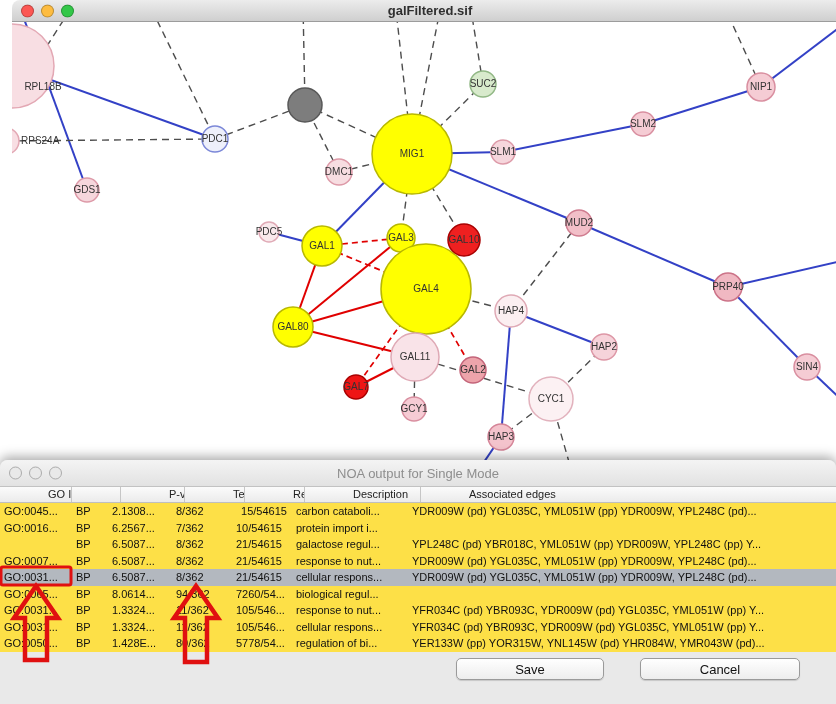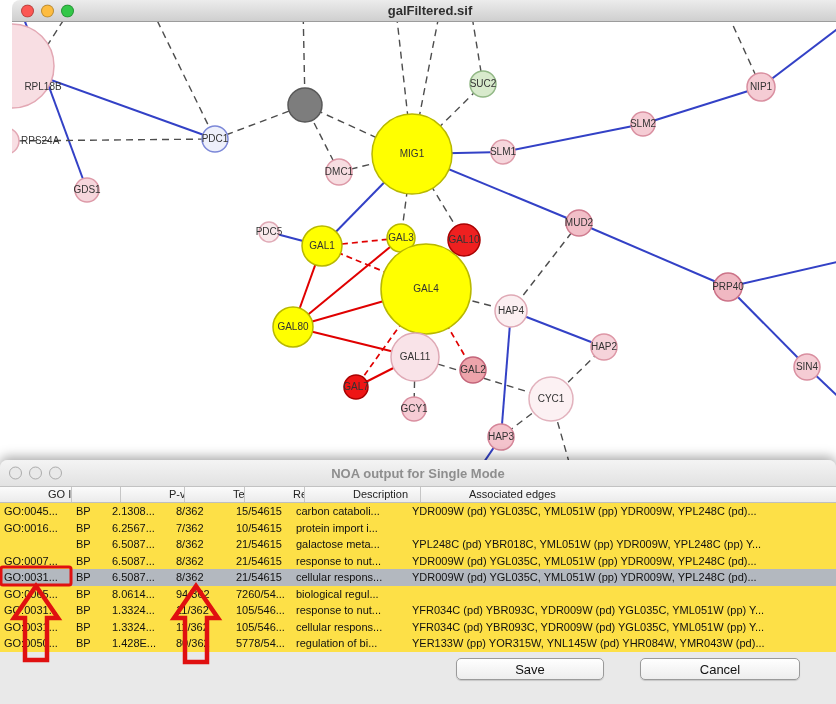--- a/index.html
+++ b/index.html
@@ -7,21 +7,21 @@
   body { font-family:"Liberation Sans", sans-serif; background:#ffffff; position:relative; overflow:hidden; }
   .window { position:absolute; left:0; width:836px; }
 
   
   .top-window { top:0; height:460px;margin-left:12px; }
   .titlebar { position:relative; display:flex; align-items:center; justify-content:center;
               border-radius:8px 8px 0 0; }
   .titlebar.active { height:22px; background:linear-gradient(#ececec,#cfcfcf); border-bottom:1px solid #9c9c9c; }
   .titlebar.inactive { height:27px; background:linear-gradient(#f4f4f4,#e2e2e2); border-bottom:1px solid #c2c2c2; }
   .title-text { font-size:13px; font-weight:bold; color:#2f2f2f; }
-  .titlebar.inactive .title-text { color:#8e8e8e; font-weight:bold; }
+  .titlebar.inactive .title-text { color:#8e8e8e; font-weight:normal; }
   .lights { position:absolute; left:9px; top:50%; transform:translateY(-50%); display:flex; gap:7px; }
   .light { width:13px; height:13px; border-radius:50%; border:1px solid rgba(0,0,0,0.25); }
   .light.hollow { background:#e9e9e9; border:1px solid #ababab; }
   .graph-area { position:relative; height:438px; background:#ffffff; overflow:hidden; }
   .node-label { font-size:10px; fill:#333333; font-family:"Liberation Sans", sans-serif; }
 
   
   .bottom-window { top:460px; height:244px; background:#e9e9e9; border-radius:7px 7px 0 0;
                    box-shadow:0 -3px 12px rgba(0,0,0,0.35); }
   .noa-table { width:836px; }
@@ -187,39 +187,39 @@
         <div class="th" style="width: 60px;">Referen...</div>
         <div class="th" style="width: 116px;">Description</div>
         <div class="th" style="width: 428px;">Associated edges</div>
       </div>
     <div class="tbody" id="noa-tbody">
         <div class="tr">
           <div class="td" style="width: 72px;">GO:0045...</div>
           <div class="td" style="width: 36px;">BP</div>
           <div class="td" style="width: 64px;">2.1308...</div>
           <div class="td" style="width: 60px;">8/362</div>
-          <div class="td" style="width: 60px;">15/54615</div>
+          <div class="td" style="width: 60px; text-align: center;">15/54615</div>
           <div class="td" style="width: 116px;">carbon cataboli...</div>
           <div class="td" style="width: 428px;">YDR009W (pd) YGL035C, YML051W (pp) YDR009W, YPL248C (pd)...</div>
         </div>
         <div class="tr">
           <div class="td" style="width: 72px;">GO:0016...</div>
           <div class="td" style="width: 36px;">BP</div>
           <div class="td" style="width: 64px;">6.2567...</div>
           <div class="td" style="width: 60px;">7/362</div>
           <div class="td" style="width: 60px;">10/54615</div>
           <div class="td" style="width: 116px;">protein import i...</div>
         </div>
         <div class="tr">
           <div class="td" style="width: 72px; margin-top: 17px;">GO:0006...</div>
           <div class="td" style="width: 36px;">BP</div>
           <div class="td" style="width: 64px;">6.5087...</div>
           <div class="td" style="width: 60px;">8/362</div>
           <div class="td" style="width: 60px;">21/54615</div>
-          <div class="td" style="width: 116px;">galactose meta...</div>
+          <div class="td" style="width: 116px;">galactose regul...</div>
           <div class="td" style="width: 428px;">YPL248C (pd) YBR018C, YML051W (pp) YDR009W, YPL248C (pp) Y...</div>
         </div>
         <div class="tr">
           <div class="td" style="width: 72px;">GO:0007...</div>
           <div class="td" style="width: 36px;">BP</div>
           <div class="td" style="width: 64px;">6.5087...</div>
           <div class="td" style="width: 60px;">8/362</div>
           <div class="td" style="width: 60px;">21/54615</div>
           <div class="td" style="width: 116px;">response to nut...</div>
           <div class="td" style="width: 428px;">YDR009W (pd) YGL035C, YML051W (pp) YDR009W, YPL248C (pd)...</div>

